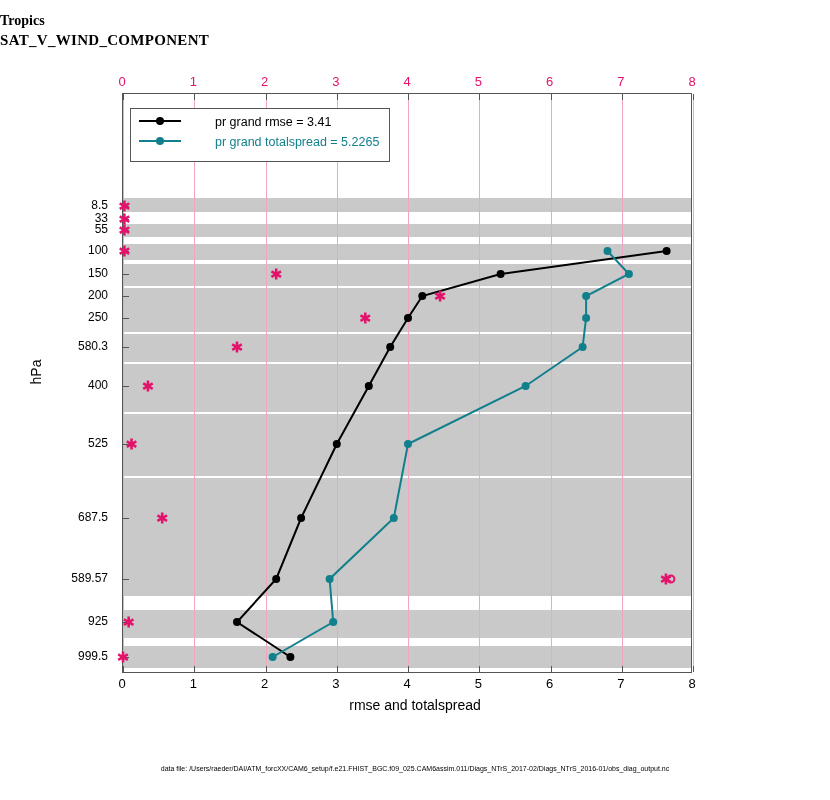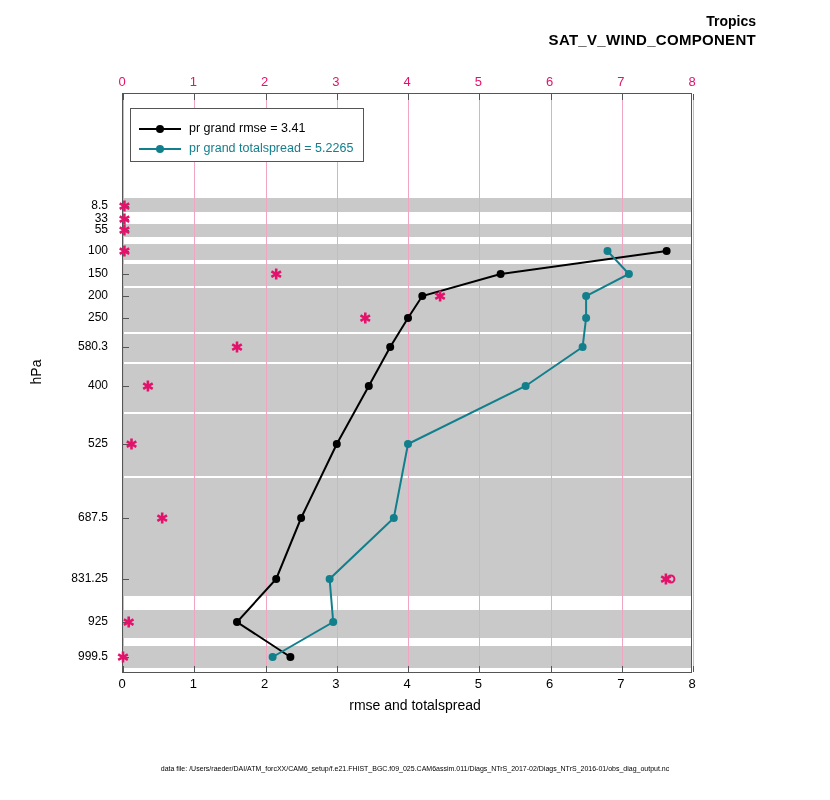--- a/index.html
+++ b/index.html
@@ -17,21 +17,22 @@
   #root {
     position: relative;
     width: 830px;
     height: 800px;
   }
   .title-block {
     position: absolute;
     left: 0;
     top: 12px;
     width: 756px;
-    text-align: right;
+    text-align: left;
+    font-family: Liberation Serif, serif;
   }
   .title-line1 {
     font-size: 14px;
     font-weight: bold;
     line-height: 18px;
   }
   .title-line2 {
     font-size: 15px;
     font-weight: bold;
     line-height: 20px;
@@ -160,23 +161,24 @@
     position: absolute;
     left: 130px;
     top: 108px;
     border: 1px solid #555555;
     background: #ffffff;
     padding: 6px 10px 6px 8px;
     box-sizing: border-box;
   }
   .legend-row {
     display: flex;
-    align-items: flex-end;
+    align-items: flex-start;
     height: 20px;
     white-space: nowrap;
+    gap: 26px;
   }
   .legend-swatch {
     width: 42px;
     height: 12px;
     position: relative;
     margin-right: 8px;
     flex: 0 0 auto;
   }
   .legend-swatch .ln {
     position: absolute;
@@ -377,21 +379,21 @@
       <div class="ylabel-tick-wrap ylabel-tick" style="top: 125px;">33</div>
       <div class="ylabel-tick-wrap ylabel-tick" style="top: 136px;">55</div>
       <div class="ylabel-tick-wrap ylabel-tick" style="top: 157px;">100</div>
       <div class="ylabel-tick-wrap ylabel-tick" style="top: 180px;">150</div>
       <div class="ylabel-tick-wrap ylabel-tick" style="top: 202px;">200</div>
       <div class="ylabel-tick-wrap ylabel-tick" style="top: 224px;">250</div>
       <div class="ylabel-tick-wrap ylabel-tick" style="top: 253px;">580.3</div>
       <div class="ylabel-tick-wrap ylabel-tick" style="top: 292px;">400</div>
       <div class="ylabel-tick-wrap ylabel-tick" style="top: 350px;">525</div>
       <div class="ylabel-tick-wrap ylabel-tick" style="top: 424px;">687.5</div>
-      <div class="ylabel-tick-wrap ylabel-tick" style="top: 485px;">831.25</div>
+      <div class="ylabel-tick-wrap ylabel-tick" style="top: 485px;">589.57</div>
       <div class="ylabel-tick-wrap ylabel-tick" style="top: 528px;">925</div>
       <div class="ylabel-tick-wrap ylabel-tick" style="top: 563px;">999.5</div>
     </div>
   <div id="yaxis-title">hPa</div>
 
   <div id="legend">
     <div class="legend-row">
       <span class="legend-swatch">
         <span class="ln" style="background:#000000"></span>
         <span class="dot" style="background:#000000"></span>

